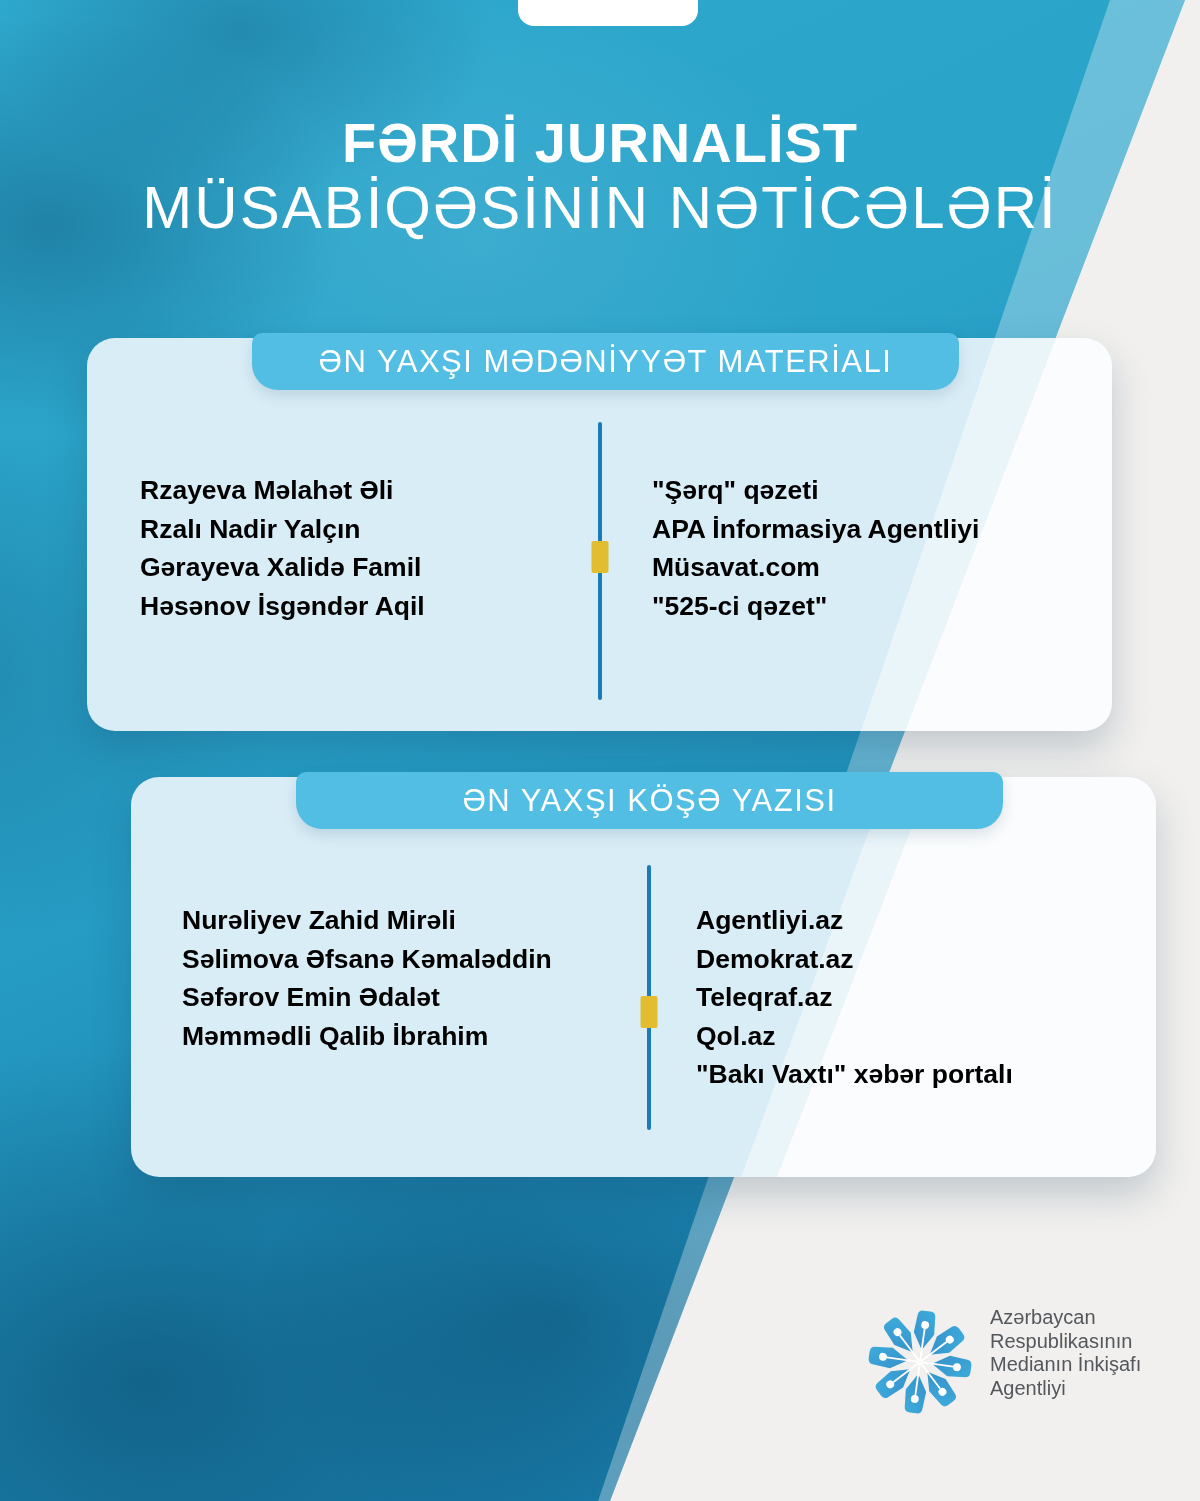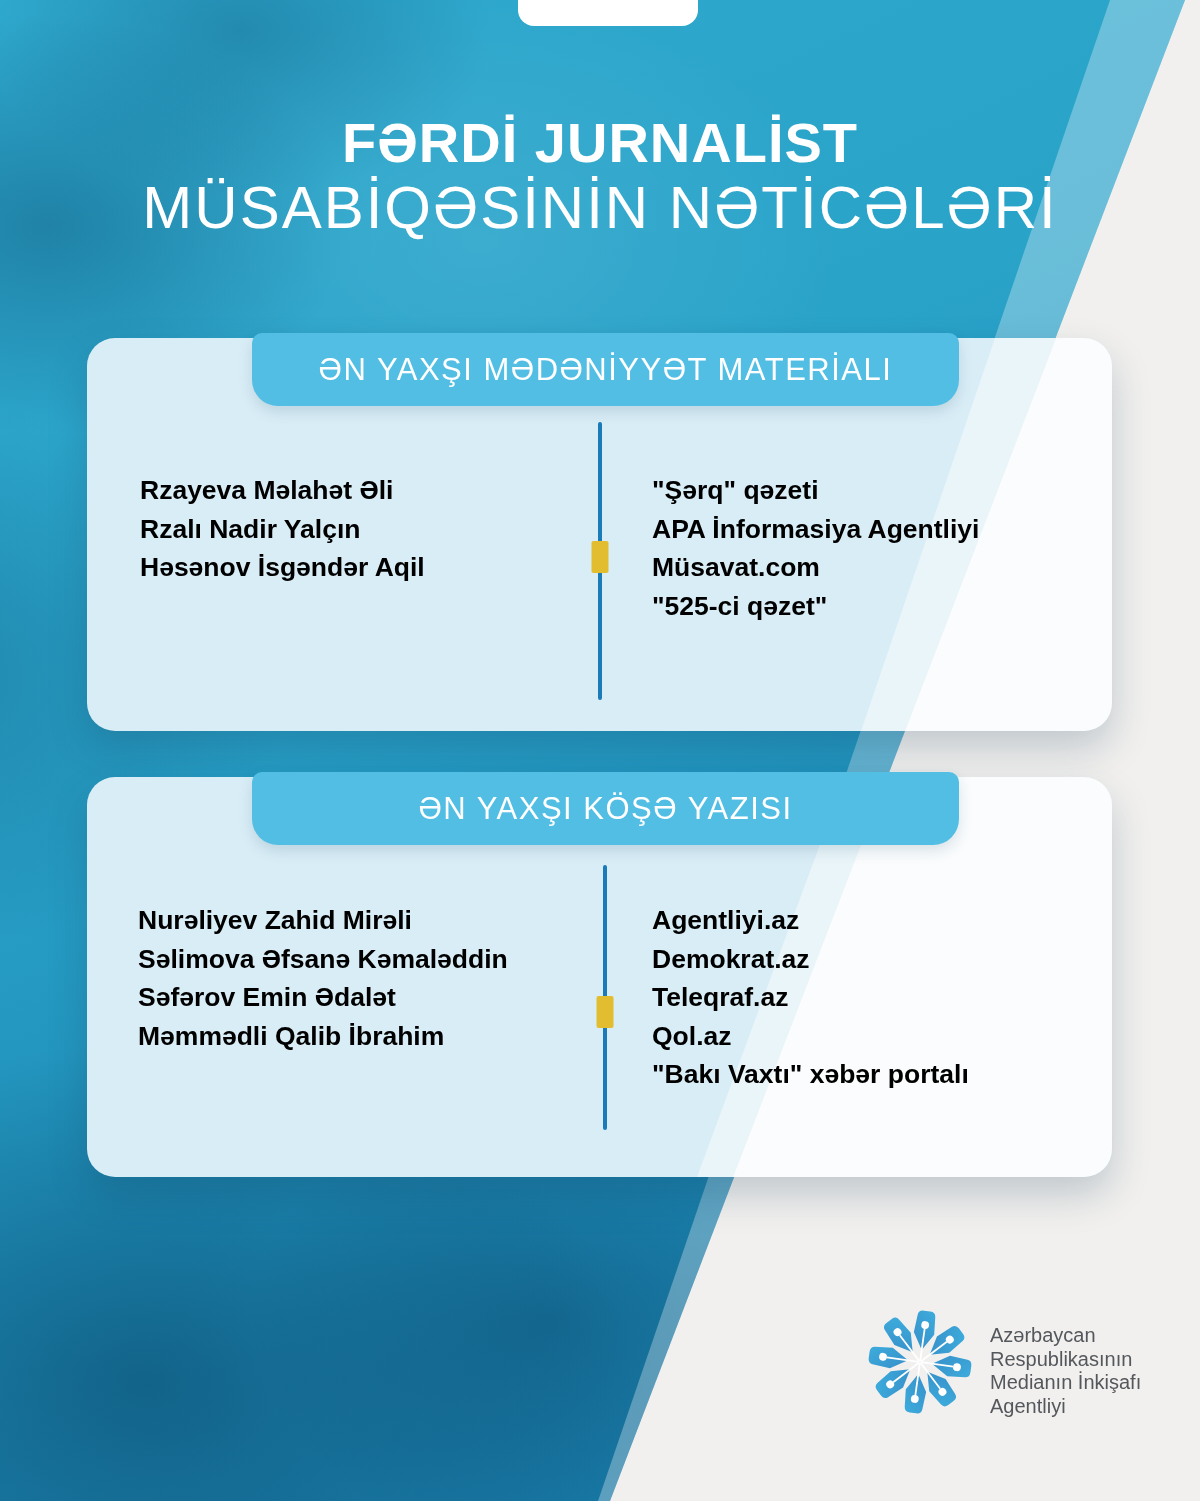--- a/index.html
+++ b/index.html
@@ -39,51 +39,51 @@
   }
   .title2{
     margin:0;position:absolute;top:180px;left:0;width:100%;
     font-size:60px;font-weight:400;letter-spacing:2px;line-height:56px;
   }
   .card{
     position:absolute;left:87px;width:1025px;background:#d9edf6;
     border-radius:28px;box-shadow:0 18px 38px rgba(25,60,90,.22);
   }
   .card1{top:338px;height:393px;}
-  .card2{top:777px;height:400px;}
+  .card2{top:777px;height:400px;margin-left:44px;}
   .ov{position:absolute;inset:0;border-radius:28px;pointer-events:none;}
   .card1 .ov-stripe{background:rgba(255,255,255,.45);
     clip-path:polygon(908px 0,969px 0,818px 393px,774px 393px);}
   .card1 .ov-white{background:rgba(252,253,253,.95);
     clip-path:polygon(969px 0,1025px 0,1025px 393px,818px 393px);}
   .card2 .ov-stripe{background:rgba(255,255,255,.45);
     clip-path:polygon(758px 0,800px 0,646px 400px,610px 400px);}
   .card2 .ov-white{background:rgba(252,253,253,.95);
     clip-path:polygon(800px 0,1025px 0,1025px 400px,646px 400px);}
   .badge{
-    position:absolute;top:-5px;left:165px;width:707px;height:73px;
+    position:absolute;top:-5px;left:165px;width:707px;height:57px;
     background:#52bee3;border-radius:10px 10px 26px 26px;
     display:flex;align-items:center;justify-content:center;
     color:#ffffff;font-size:31px;font-weight:400;letter-spacing:1.5px;
     box-shadow:0 6px 14px rgba(25,80,110,.15);z-index:3;
   }
   .rows{position:absolute;z-index:2;margin:0;padding:0;list-style:none;
     font-size:26.5px;font-weight:600;color:#000000;line-height:38.6px;white-space:nowrap;}
   .card1 .col-winners{left:53px;top:133px;}
   .card1 .col-outlets{left:565px;top:133px;}
   .card2 .col-winners{left:51px;top:124px;}
   .card2 .col-outlets{left:565px;top:124px;}
   .divider{position:absolute;width:4px;background:#1b7ab8;z-index:2;border-radius:2px;}
   .card1 .divider{left:511px;top:84px;height:278px;}
   .card2 .divider{left:516px;top:88px;height:265px;}
   .marker{position:absolute;left:50%;transform:translateX(-50%);
     width:17px;height:32px;background:#e2bd30;border-radius:2px;}
   .card1 .marker{top:119px;}
   .card2 .marker{top:131px;}
-  .footer{position:absolute;left:864px;top:1306px;display:flex;align-items:flex-end;gap:14px;}
+  .footer{position:absolute;left:864px;top:1306px;display:flex;align-items:flex-start;gap:14px;}
   .logo-text{font-size:20px;line-height:23.5px;font-weight:500;color:#54575c;}
   .logo-text div{white-space:nowrap;}
 </style>
 </head>
 <body>
 
 <div class="poster">
   <div class="bg"></div>
   <div class="bg-stripe"></div>
   <div class="bg-gray"></div>
@@ -96,20 +96,21 @@
 
   <section class="card card1">
     <div class="ov ov-stripe"></div>
     <div class="ov ov-white"></div>
     <div class="badge">
       <span>ƏN YAXŞI MƏDƏNİYYƏT MATERİALI</span>
     </div>
     <ul class="rows col-winners">
       <li>Rzayeva Məlahət Əli</li>
       <li>Rzalı Nadir Yalçın</li>
+      <li>Gərayeva Xalidə Famil</li>
       <li>Həsənov İsgəndər Aqil</li>
     </ul>
     <div class="divider">
       <div class="marker"></div>
     </div>
     <ul class="rows col-outlets">
       <li>"Şərq" qəzeti</li>
       <li>APA İnformasiya Agentliyi</li>
       <li>Müsavat.com</li>
       <li>"525-ci qəzet"</li>

